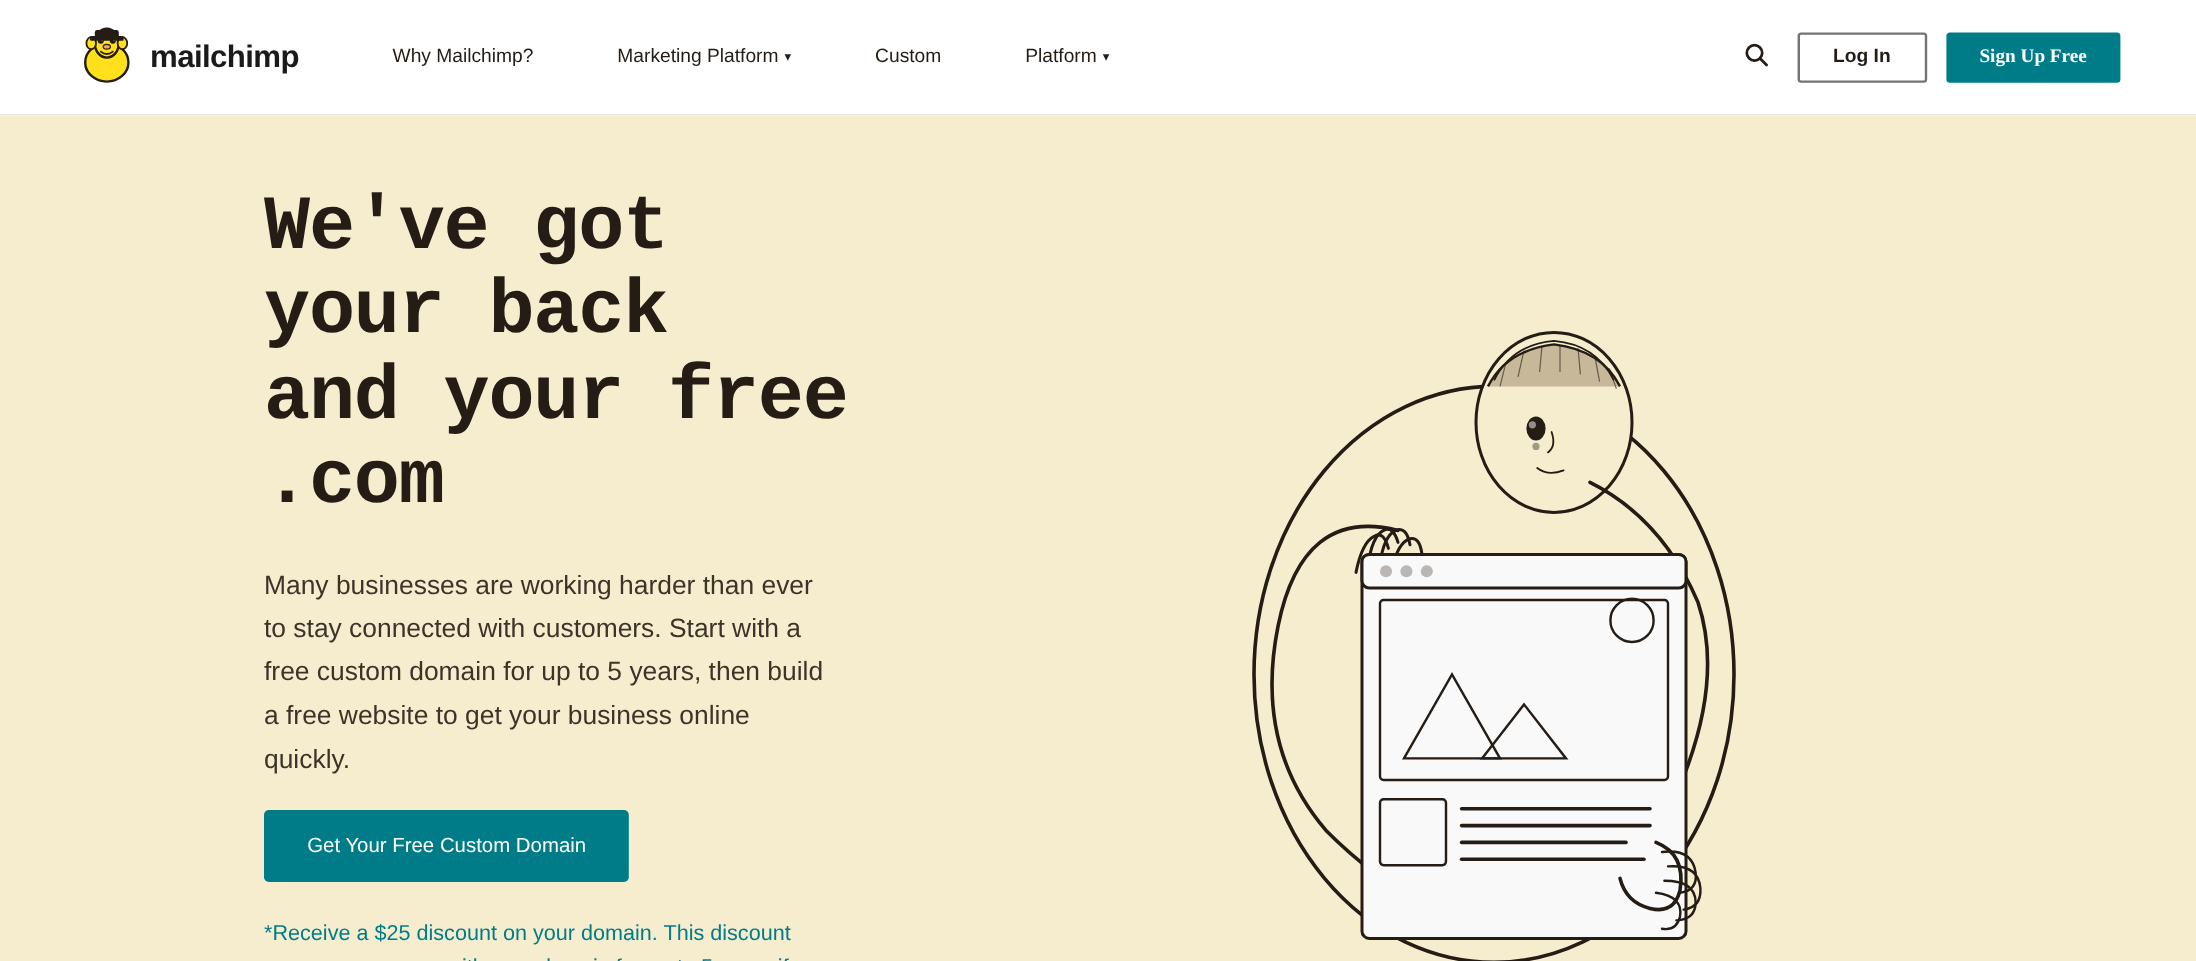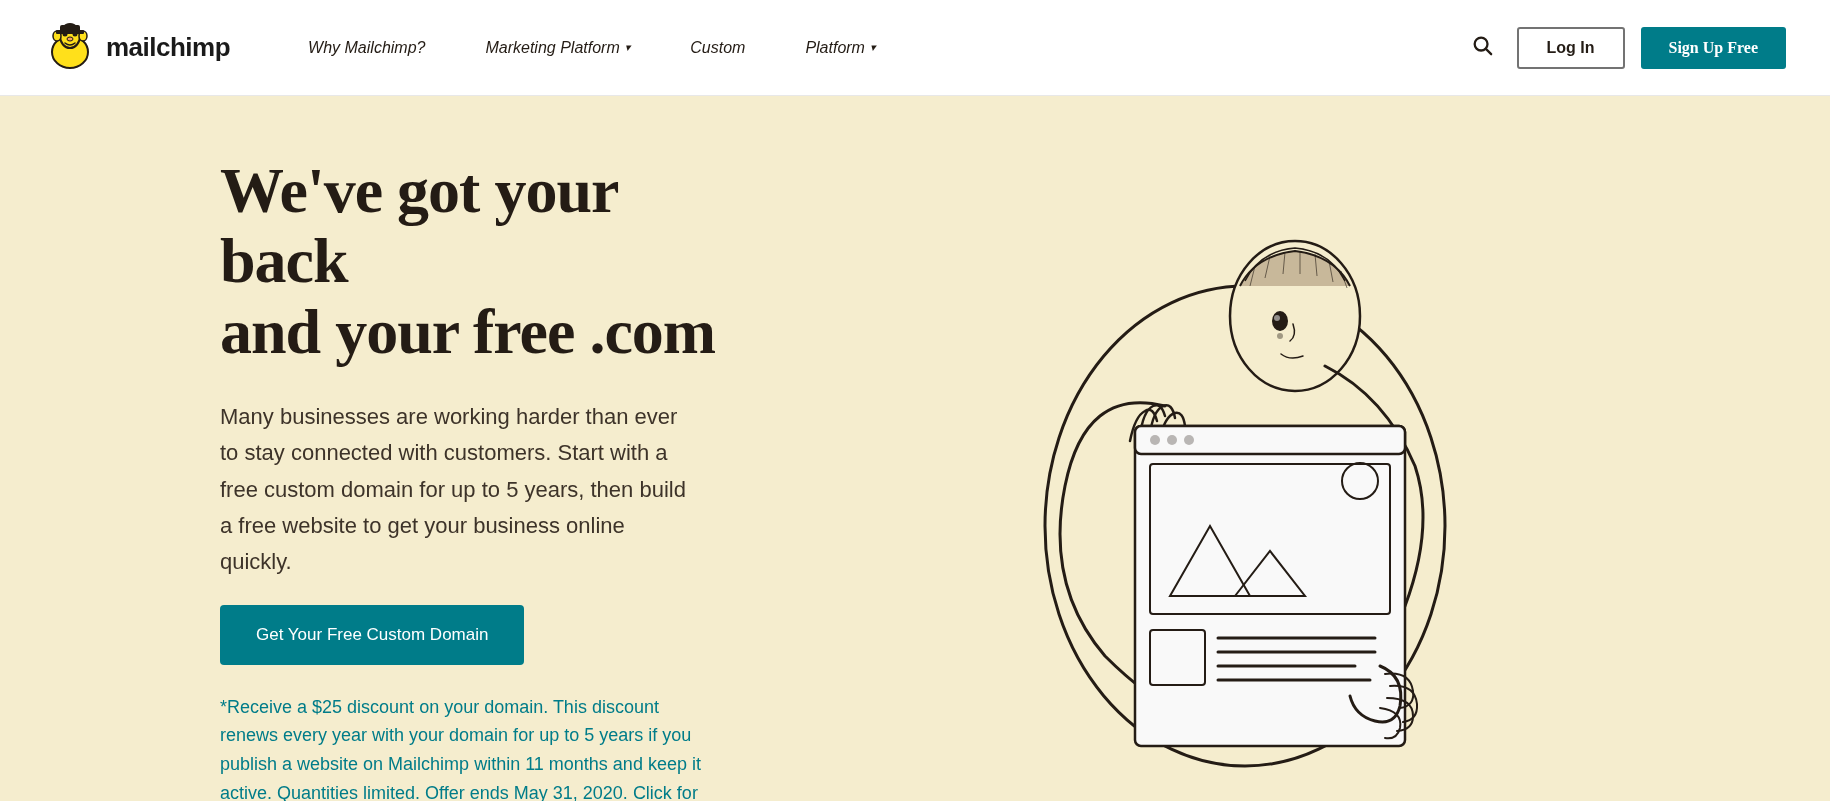--- a/index.html
+++ b/index.html
@@ -14,21 +14,21 @@
       min-height: 801px;
       overflow-x: hidden;
     }
 
     
     .navbar {
       background: #ffffff;
       height: 96px;
       display: flex;
       align-items: center;
-      padding: 0 44px;
+      padding: 0 63px;
       border-bottom: 1px solid #e8e8e8;
       position: relative;
       z-index: 10;
     }
 
     .navbar-logo {
       display: flex;
       align-items: center;
       gap: 10px;
       margin-right: 50px;
@@ -43,23 +43,22 @@
     .navbar-logo-text {
       font-size: 26px;
       font-weight: 800;
       color: #1a1a1a;
       letter-spacing: -0.5px;
     }
 
     .navbar-nav {
       display: flex;
       align-items: center;
-      gap: 4px;
+      gap: 14px;
       flex: 1;
-      font-style: italic;
     }
 
     .nav-item {
       padding: 0 28px;
       font-size: 16px;
       color: #241c15;
       cursor: pointer;
       height: 96px;
       display: flex;
       align-items: center;
@@ -128,21 +127,21 @@
       max-width: 740px;
       flex: 1;
     }
 
     .hero-title {
       font-size: 64px;
       font-weight: 800;
       color: #241c15;
       line-height: 1.1;
       margin-bottom: 32px;
-      font-family: Liberation Serif, serif;
+      font-family: Liberation Mono, monospace;
       letter-spacing: -1px;
     }
 
     .hero-description {
       font-size: 22px;
       color: #3d3329;
       line-height: 1.65;
       margin-bottom: 24px;
       max-width: 480px;
     }

